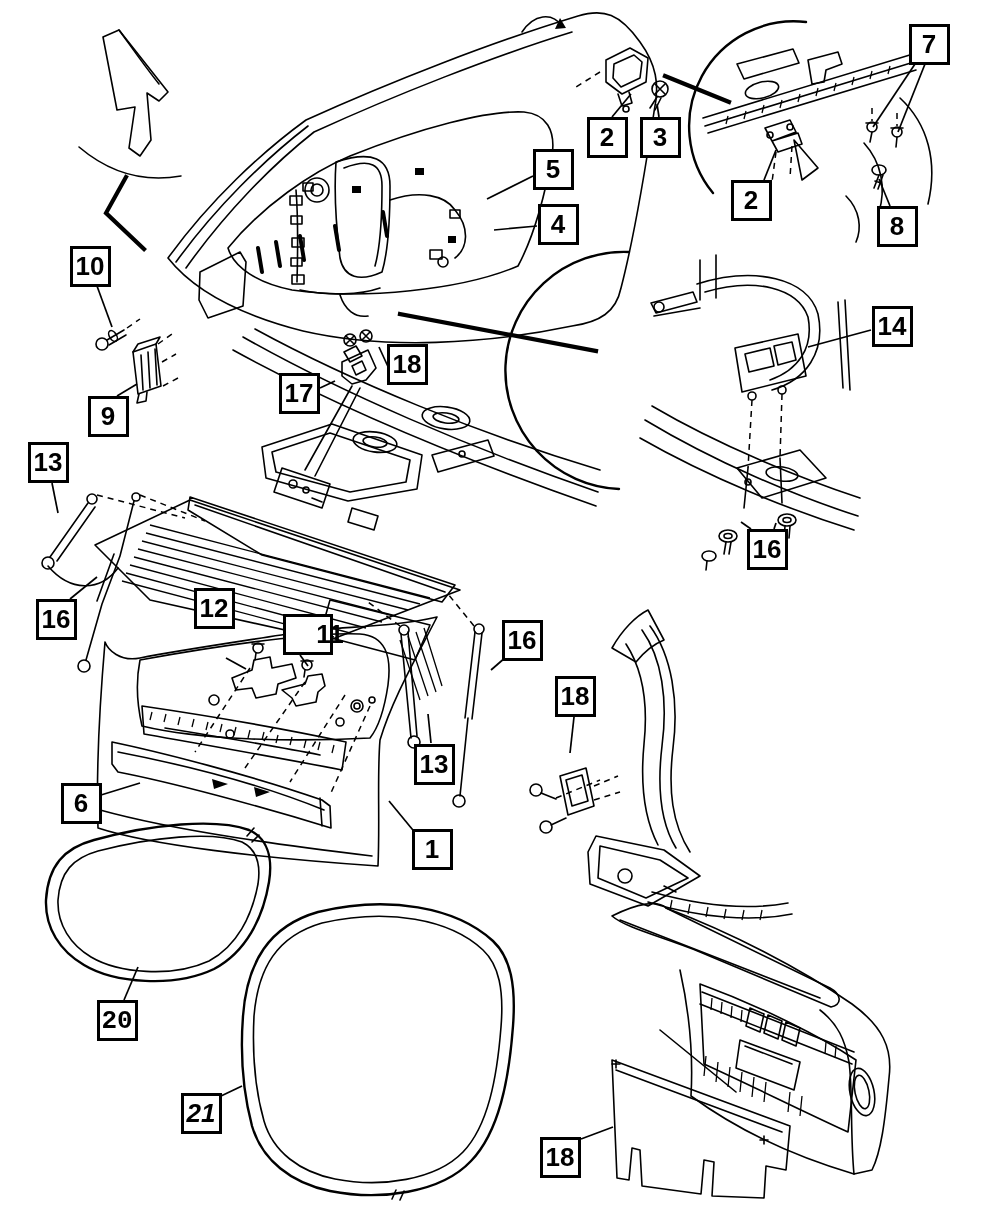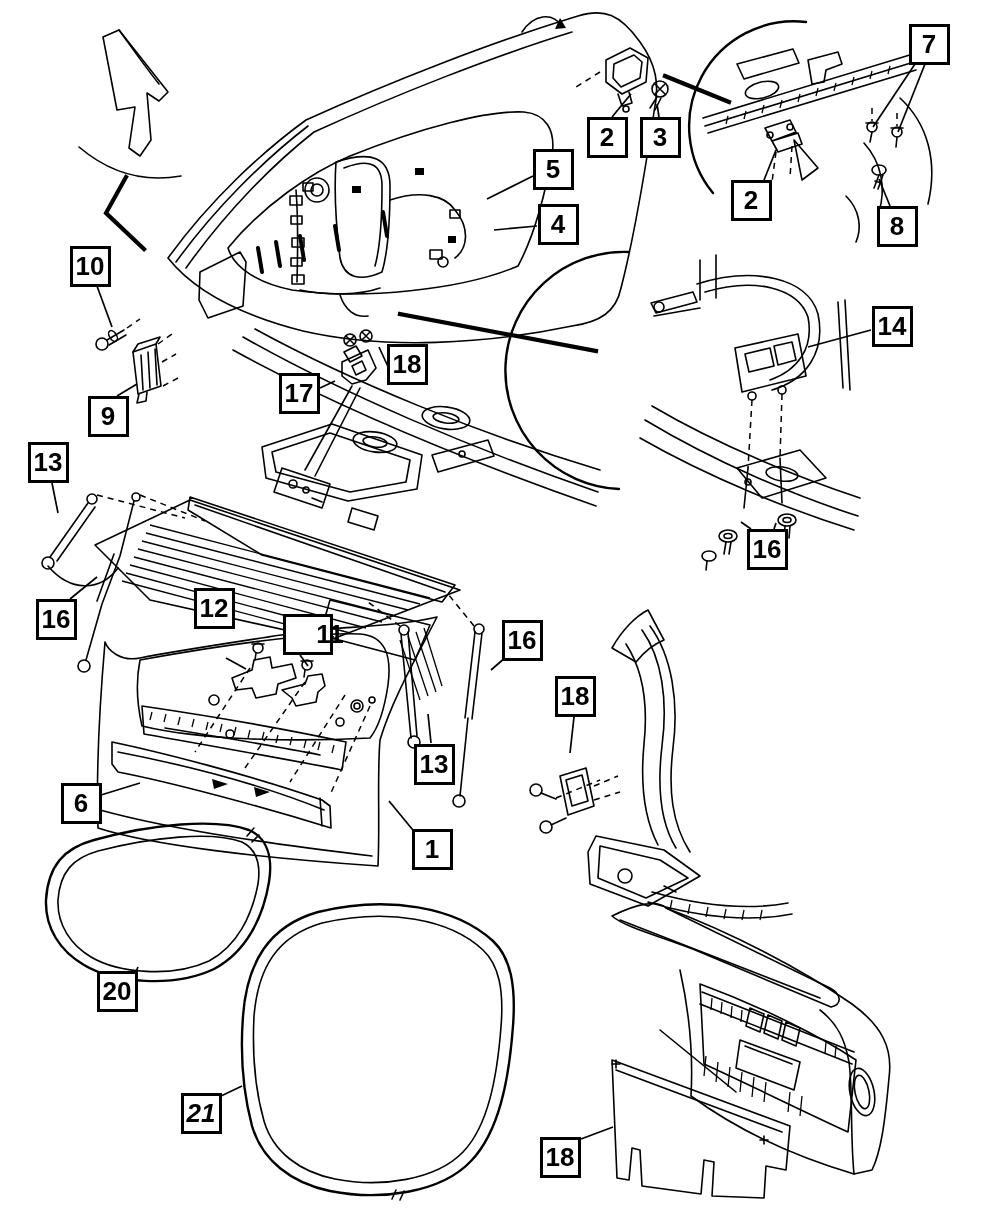--- a/index.html
+++ b/index.html
@@ -311,16 +311,16 @@
     <div class="callout" style="left: 746.5px; top: 528.5px;">16</div>
     <div class="callout" style="left: 278.5px; top: 372.5px;">17</div>
     <div class="callout" style="left: 386.5px; top: 343.5px;">18</div>
     <div class="callout" style="left: 193.5px; top: 588px;">12</div>
     <div class="callout" style="left: 283px; top: 613.5px; padding-left: 44px;">11</div>
     <div class="callout" style="left: 413.5px; top: 743.5px;">13</div>
     <div class="callout" style="left: 501.5px; top: 619.5px;">16</div>
     <div class="callout" style="left: 411.5px; top: 828.5px;">1</div>
     <div class="callout" style="left: 60.5px; top: 782.5px;">6</div>
     <div class="callout" style="left: 554.5px; top: 675.5px;">18</div>
-    <div class="callout" style="left: 96.5px; top: 971px;">20</div>
+    <div class="callout" style="left: 96.5px; top: 1000px; font-family: Liberation Mono, monospace;">20</div>
     <div class="callout" style="left: 180.5px; top: 1092.5px; font-style: italic;">21</div>
     <div class="callout" style="left: 539.5px; top: 1136.5px;">18</div>
   </div>
 
 </body></html>

